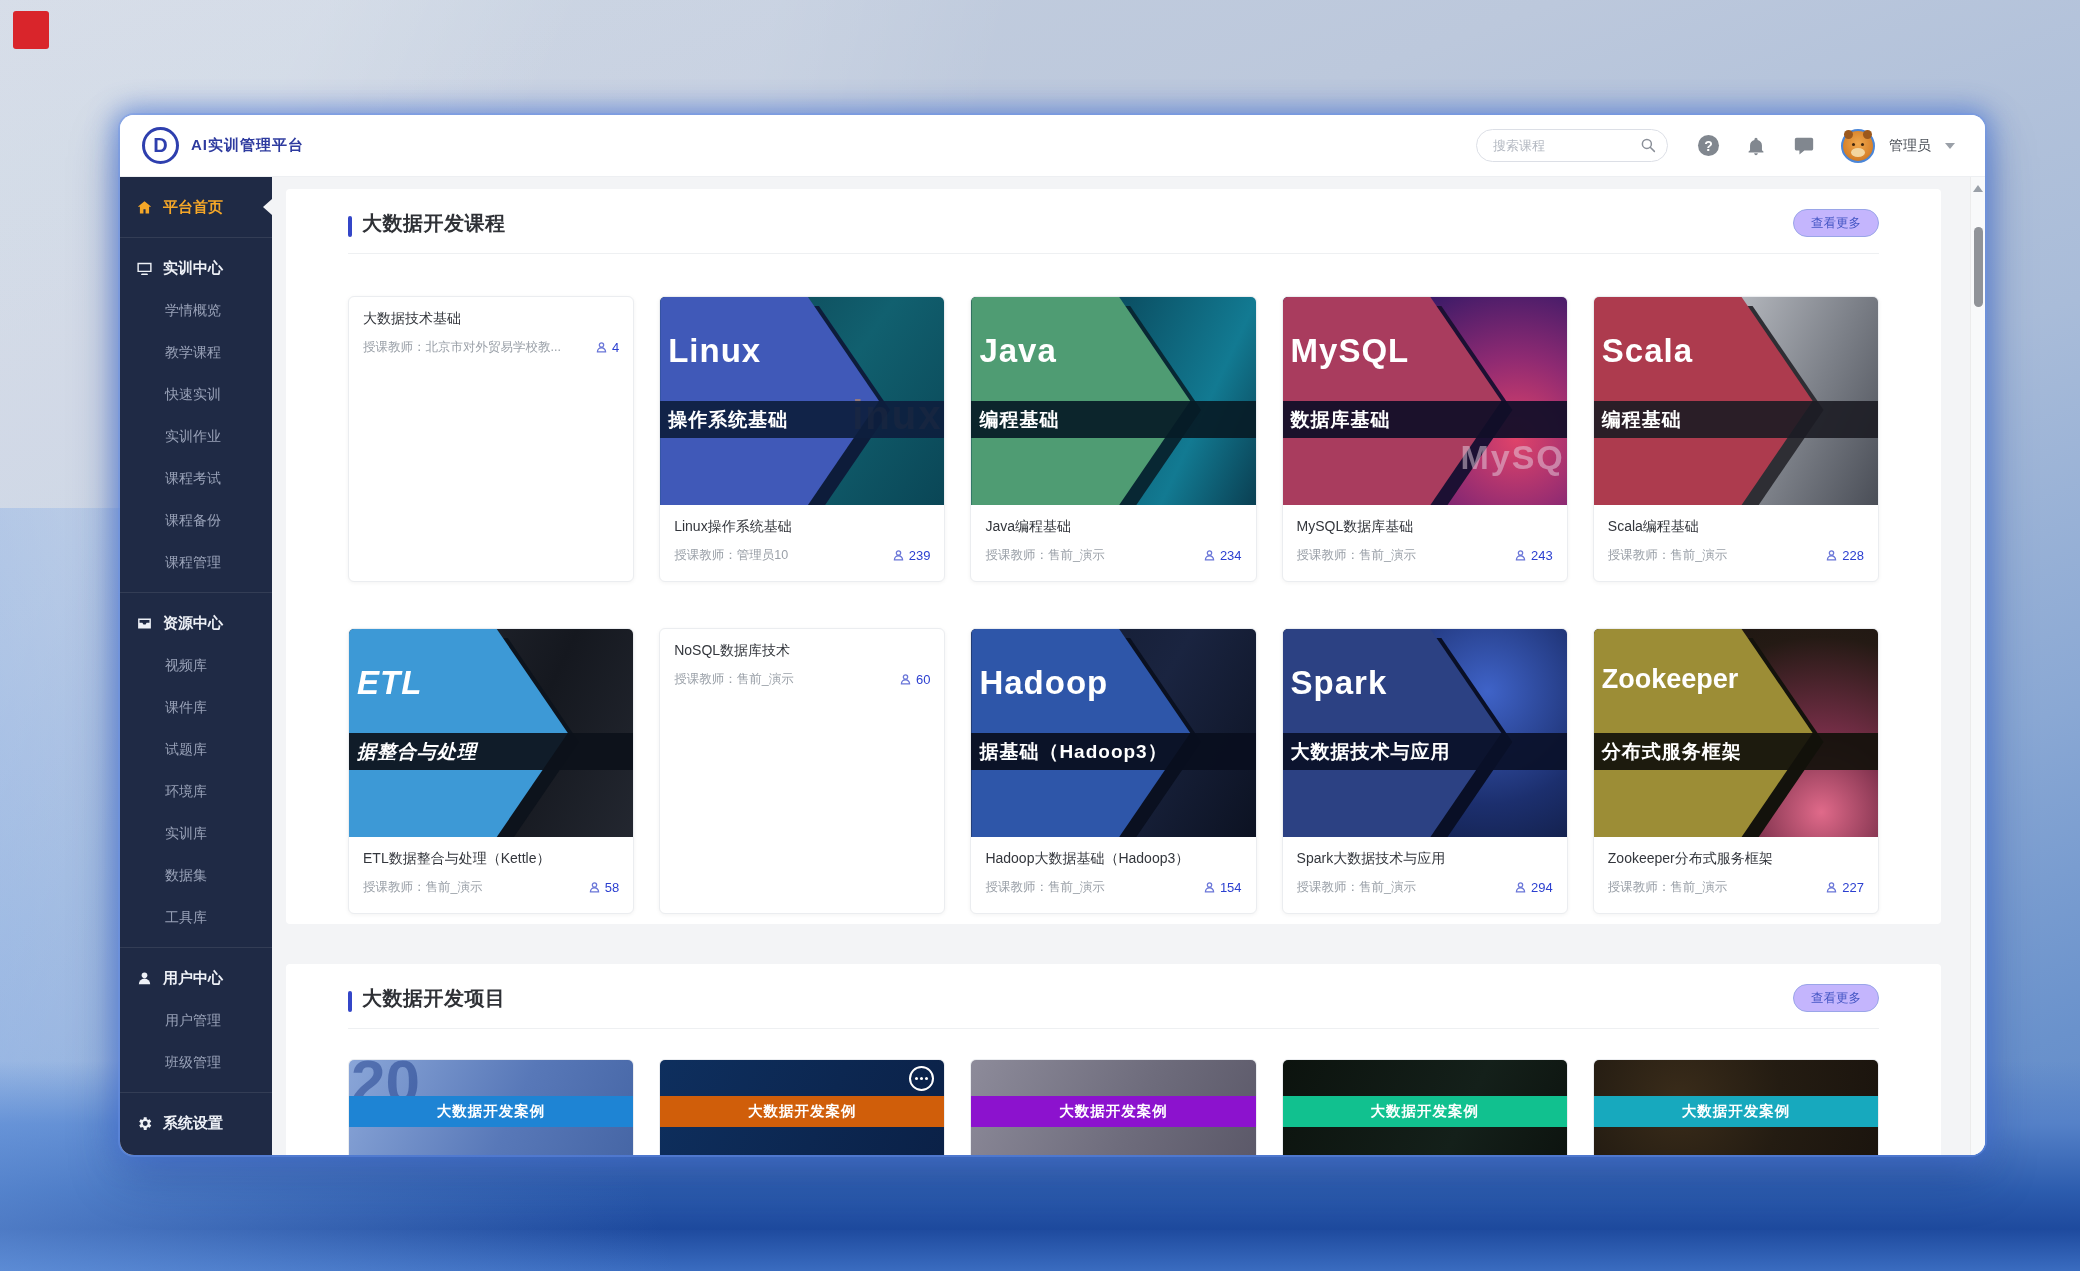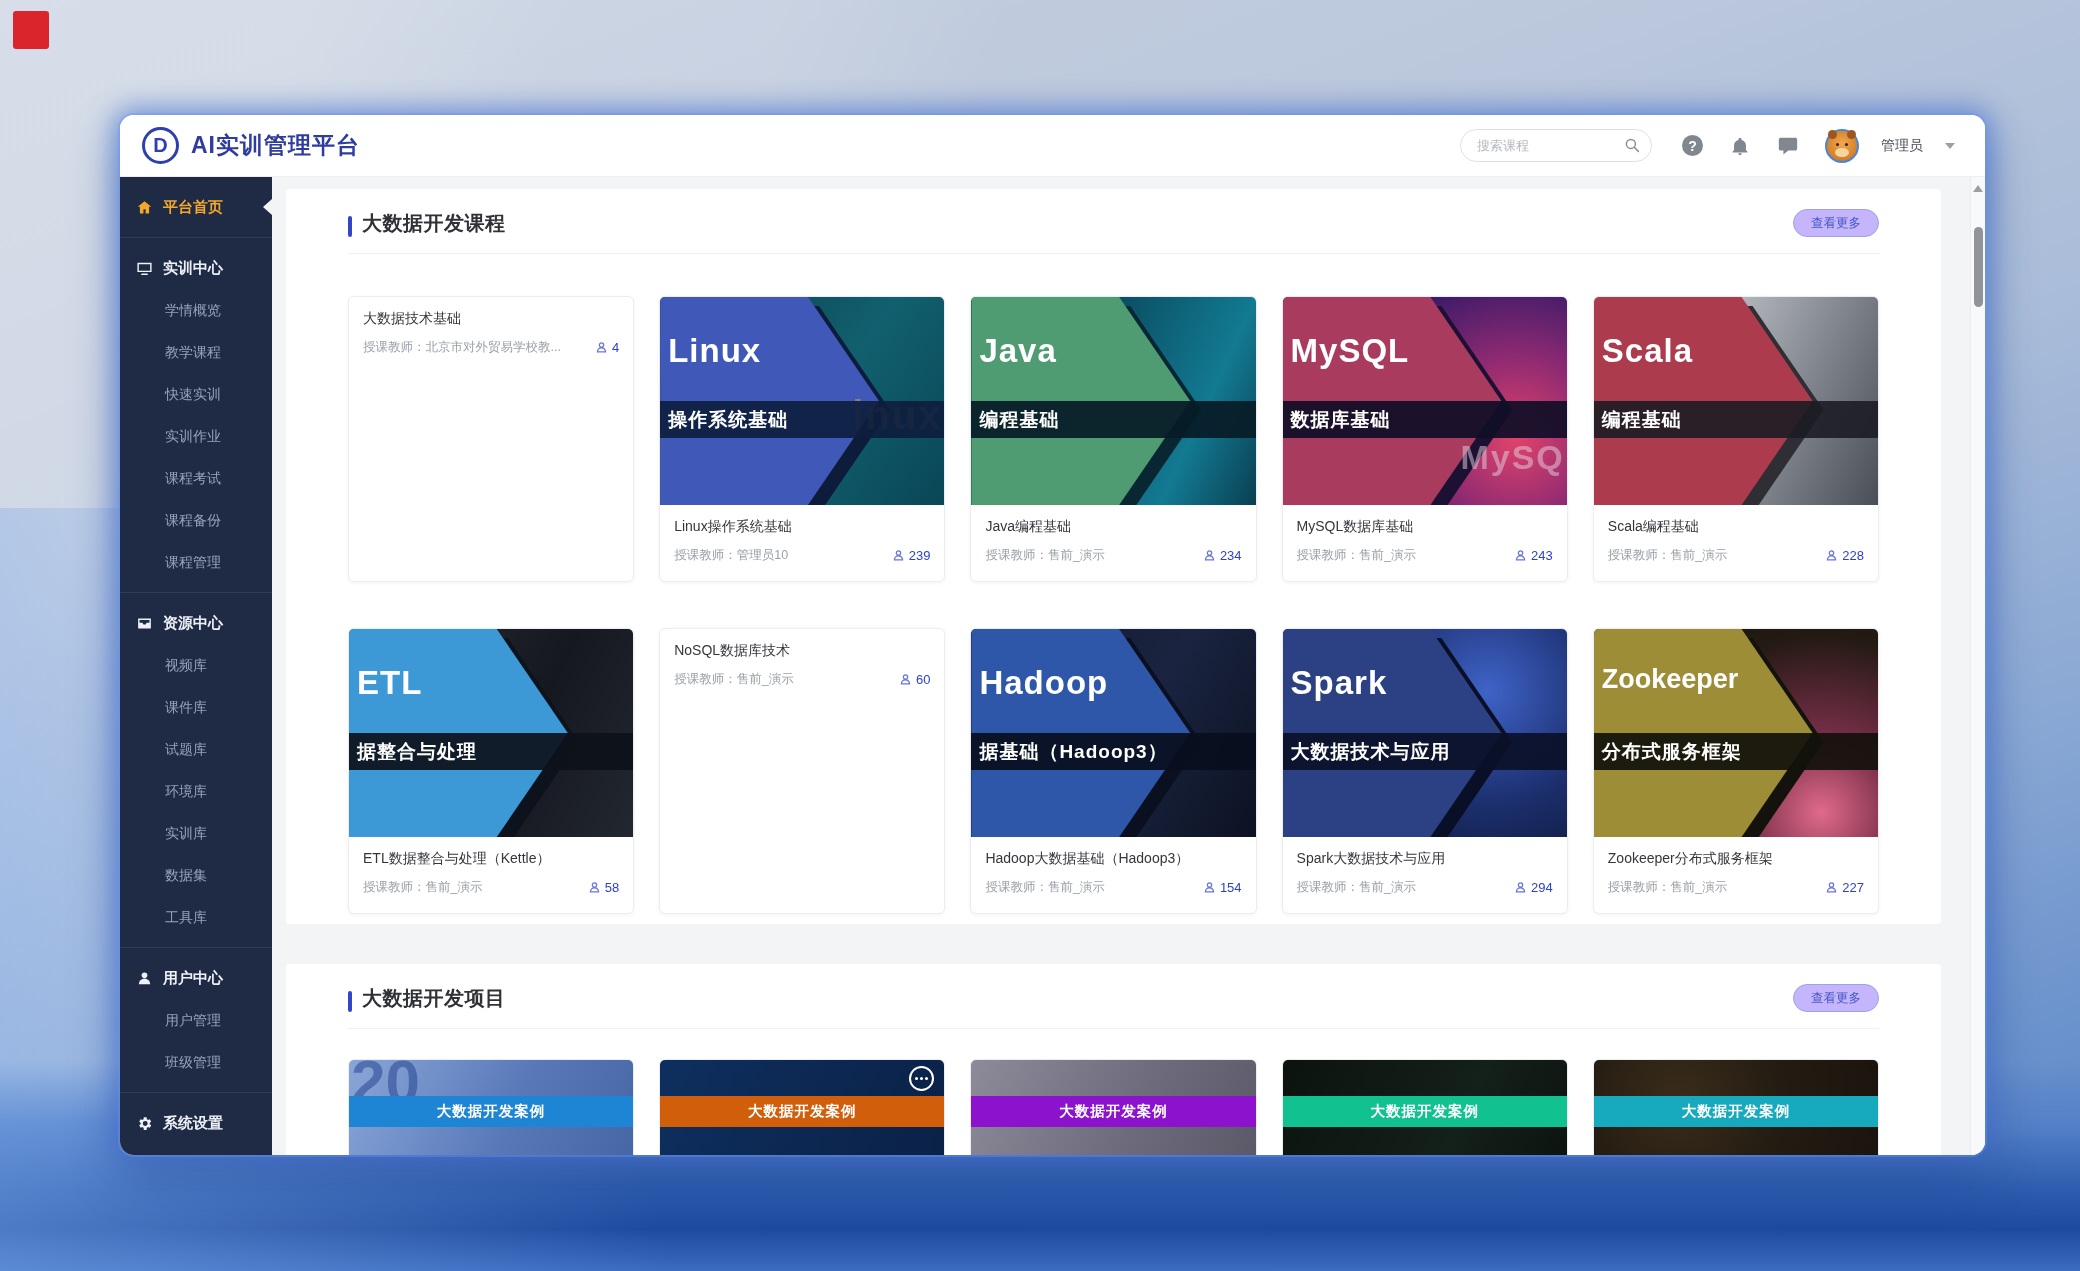--- a/index.html
+++ b/index.html
@@ -20,31 +20,31 @@
 
   
   .window { position:absolute; left:120px; top:115px; width:1865px; height:1040px; background:#fff;
     border-radius:14px; overflow:hidden;
     box-shadow:0 0 0 2px rgba(110,150,235,.4), 0 0 24px 7px rgba(70,115,215,.6), 0 20px 50px rgba(20,50,120,.38); }
 
   
   .win-header { height:62px; background:#fff; border-bottom:1px solid #edeff2; display:flex; align-items:center; padding:0 30px 0 22px; }
   .logo { width:37px; height:37px; border-radius:50%; border:3px solid #2e3fae; display:grid; place-items:center;
     color:#2e3fae; font-size:20px; font-weight:bold; background:#fff; }
-  .app-title { margin-left:12px; font-size:23px; font-weight:bold; color:#2e3b9f; letter-spacing:1px; }
+  .app-title { margin-left:12px; font-size:15px; font-weight:bold; color:#2e3b9f; letter-spacing:1px; }
   .search-wrap { margin-left:auto; position:relative; width:192px; height:33px; }
   .search-input { width:100%; height:100%; border:1px solid #dcdfe6; border-radius:17px; padding:0 36px 0 16px;
     font-size:13px; color:#0f766e; outline:none; background:#fff; }
   .search-input::placeholder { color:#b4b9c2; }
   .search-icon { position:absolute; right:11px; top:7px; width:18px; height:18px; color:#8a8f98; }
   .hdr-icons { display:flex; align-items:center; gap:26px; margin-left:30px; color:#81878f; }
   .hicon { width:22px; height:22px; }
   .help-circle { width:21px; height:21px; border-radius:50%; background:#81878f; color:#fff; display:grid; place-items:center;
     font-size:14px; font-weight:bold; }
-  .user { display:flex; align-items:center; gap:22px; margin-left:26px; }
+  .user { display:flex; align-items:center; gap:14px; margin-left:26px; }
   .avatar { width:34px; height:34px; border-radius:50%; border:2px solid #4a86d8; position:relative;
     background:radial-gradient(circle at 50% 42%, #f0a84e 0%, #d9842c 62%, #b96a1f 100%); }
   .avatar i { position:absolute; width:9px; height:9px; border-radius:50%; background:#9c581c; top:-1px; }
   .avatar i.l { left:1px; } .avatar i.r { right:1px; }
   .avatar b { position:absolute; left:50%; bottom:4px; transform:translateX(-50%); width:14px; height:9px; border-radius:50%; background:#f3d6a0; }
   .avatar s { position:absolute; width:3px; height:3px; border-radius:50%; background:#40260d; top:12px; }
   .avatar s.l { left:9px; } .avatar s.r { right:9px; }
   .user-name { font-size:14px; color:#4a4f57; }
   .caret { width:0; height:0; border-left:5px solid transparent; border-right:5px solid transparent; border-top:6px solid #9aa0a8; }
 
@@ -96,21 +96,21 @@
   .c1 .bigtxt { letter-spacing:10px; }
   .c2 .cimg { background:linear-gradient(125deg, #0c3a4a 0%, #11606f 55%, #0a4656 100%); }
   .c2 .arrow { background:#4059b8; } .c2 .arrow-shadow { background:#0d1c3a; } .c2 .band { background:rgba(13,30,62,.92); }
   .c3 .cimg { background:linear-gradient(115deg, #06303f 0%, #0b4f63 40%, #127a92 75%, #0a3f52 100%); }
   .c3 .arrow { background:#4f9c73; } .c3 .arrow-shadow { background:#082733; } .c3 .band { background:rgba(7,27,38,.92); }
   .c4 .cimg { background:radial-gradient(circle at 82% 68%, #e0436a 0%, #8e2a72 30%, #3b1a68 60%, #171040 88%); }
   .c4 .arrow { background:#a93c5e; } .c4 .arrow-shadow { background:#1c1033; } .c4 .band { background:rgba(16,14,40,.93); }
   .c4 .ghost { color:rgba(230,210,225,.5); top:68%; font-size:34px; }
   .c5 .cimg { background:linear-gradient(115deg, #e3e4e6 0%, #b9bcc2 35%, #7c8088 70%, #4a4e57 100%); }
   .c5 .arrow { background:#ad3b4e; } .c5 .arrow-shadow { background:#2e2e34; } .c5 .band { background:rgba(28,28,36,.9); }
-  .c6 .cimg { background:linear-gradient(115deg, #2a2e38 0%, #15181f 60%, #232730 100%); }
+  .c6 .cimg { background:linear-gradient(115deg, #2a2e38 0%, #15181f 60%, #232730 100%);font-style:italic; }
   .c6 .arrow { background:#3d99d6; } .c6 .arrow-shadow { background:#0d131c; } .c6 .band { background:rgba(12,17,26,.92); }
   .c7 .cimg { background:linear-gradient(130deg, #0d1b3e 0%, #13275a 55%, #0a1733 100%); }
   .c7 .arrow { background:#64bdb0; } .c7 .arrow-shadow { background:#0a142e; } .c7 .band { background:rgba(10,20,46,.92); }
   .c8 .cimg { background:linear-gradient(120deg, #10182b 0%, #1a2440 55%, #0c1222 100%); }
   .c8 .arrow { background:#2e56a9; } .c8 .arrow-shadow { background:#0a1020; } .c8 .band { background:rgba(9,14,30,.93); }
   .c9 .cimg { background:radial-gradient(circle at 72% 30%, #3f63c8 0%, #1c2f6e 45%, #0e1838 82%); }
   .c9 .arrow { background:#2c4183; } .c9 .arrow-shadow { background:#090f26; } .c9 .band { background:rgba(10,16,40,.92); }
   .c10 .cimg { background:radial-gradient(circle at 80% 88%, #e06a8a 0%, #7a2f4a 25%, #241a14 60%, #15120e 92%); }
   .c10 .arrow { background:#9c8d36; } .c10 .arrow-shadow { background:#13120c; } .c10 .band { background:rgba(18,17,11,.92); }
   .c10 .bigtxt { font-size:27px; letter-spacing:0; }

